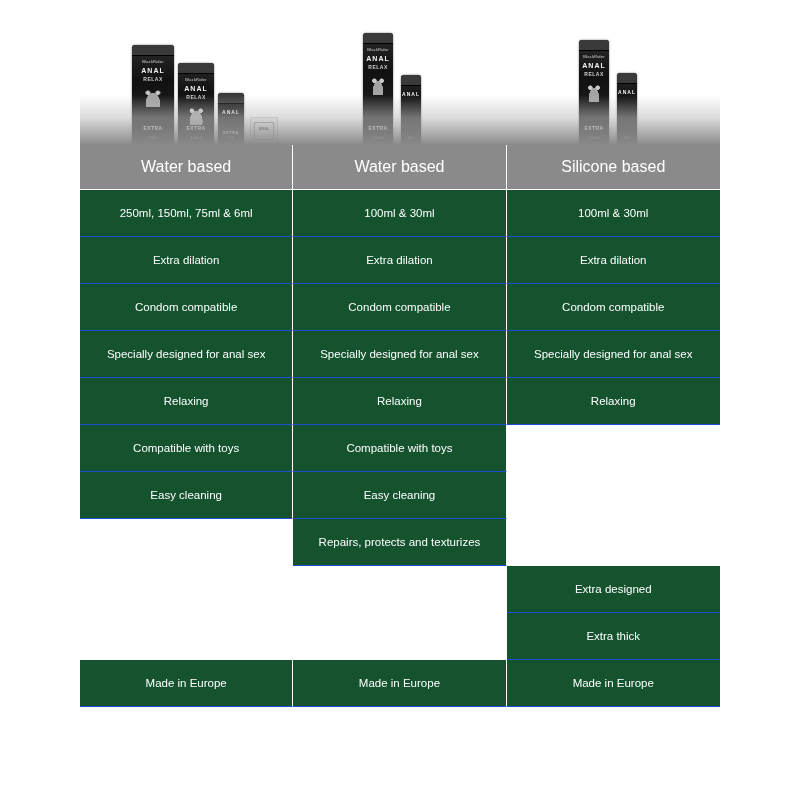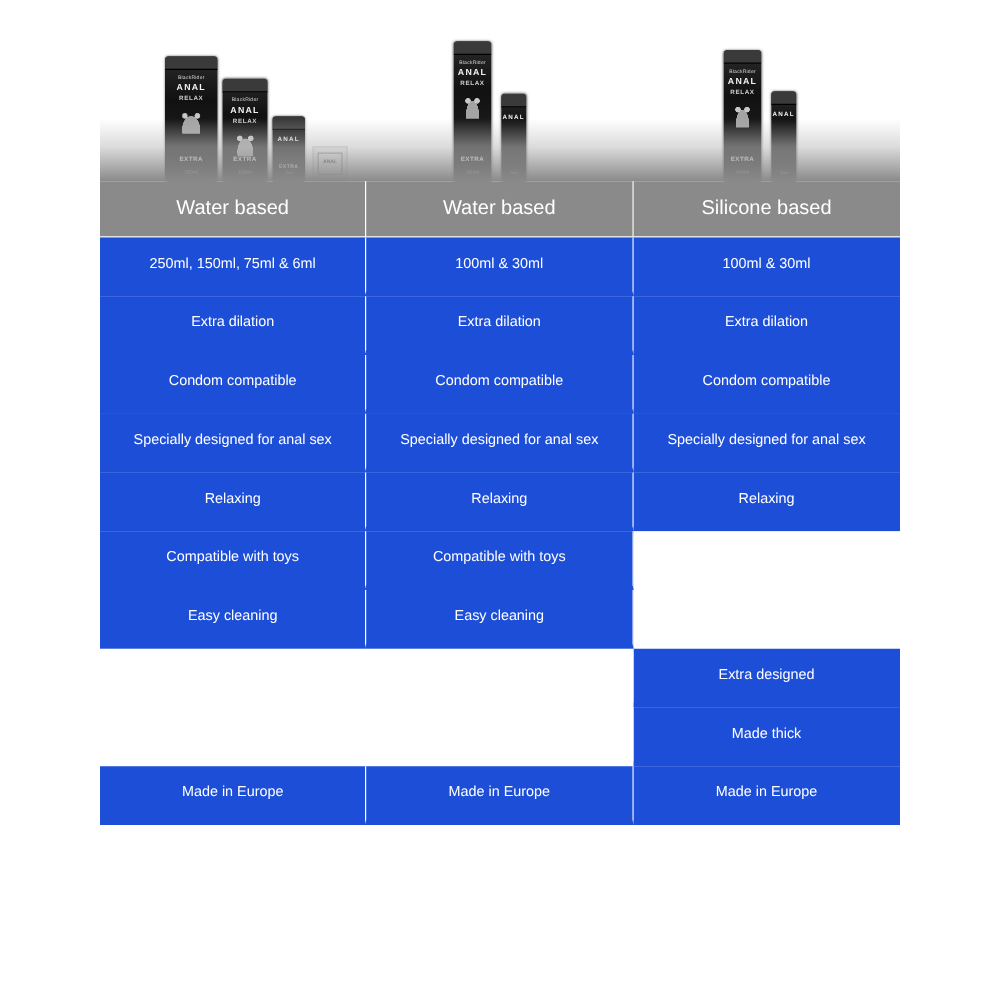--- a/index.html
+++ b/index.html
@@ -148,23 +148,23 @@
   .cell {
     box-sizing: border-box;
     width: 213.3px;
     display: flex;
     align-items: center;
     justify-content: center;
     text-align: center;
     padding: 0 10px;
     font-size: 11.5px;
     color: #ffffff;
-    background: #1d4ed8;
+    background: #14532d;
     border-right: 1px solid #ffffff;
-    border-bottom: 4px solid #1d4ed8;
+    border-bottom: 1px solid #1d4ed8;
     min-height: 47px;
     line-height: 1.25;
   }
   .cell:last-child { border-right: none; }
   .cell.empty {
     background: #ffffff;
     border-right: none;
     border-bottom: none;
   }
   .row.header .cell {
@@ -300,31 +300,36 @@
       <div class="cell empty"></div>
     </div>
 
     <div class="row">
       <div class="cell">Easy cleaning</div>
       <div class="cell">Easy cleaning</div>
       <div class="cell empty"></div>
     </div>
 
 
+    <div class="row">
+      <div class="cell empty"></div>
+      <div class="cell">Repairs, protects and texturizes</div>
+      <div class="cell empty"></div>
+    </div>
 
     <div class="row">
       <div class="cell empty"></div>
       <div class="cell empty"></div>
       <div class="cell">Extra designed</div>
     </div>
 
     <div class="row">
       <div class="cell empty"></div>
       <div class="cell empty"></div>
-      <div class="cell">Made thick</div>
+      <div class="cell">Extra thick</div>
     </div>
 
     <div class="row">
       <div class="cell">Made in Europe</div>
       <div class="cell">Made in Europe</div>
       <div class="cell">Made in Europe</div>
     </div>
 
   </div>
 </div>

